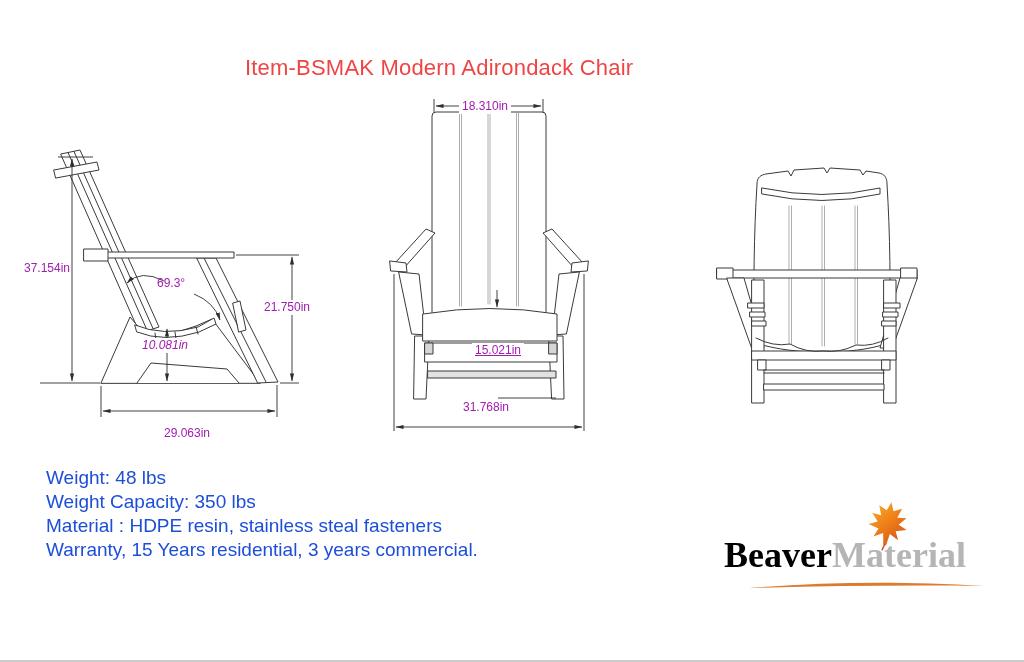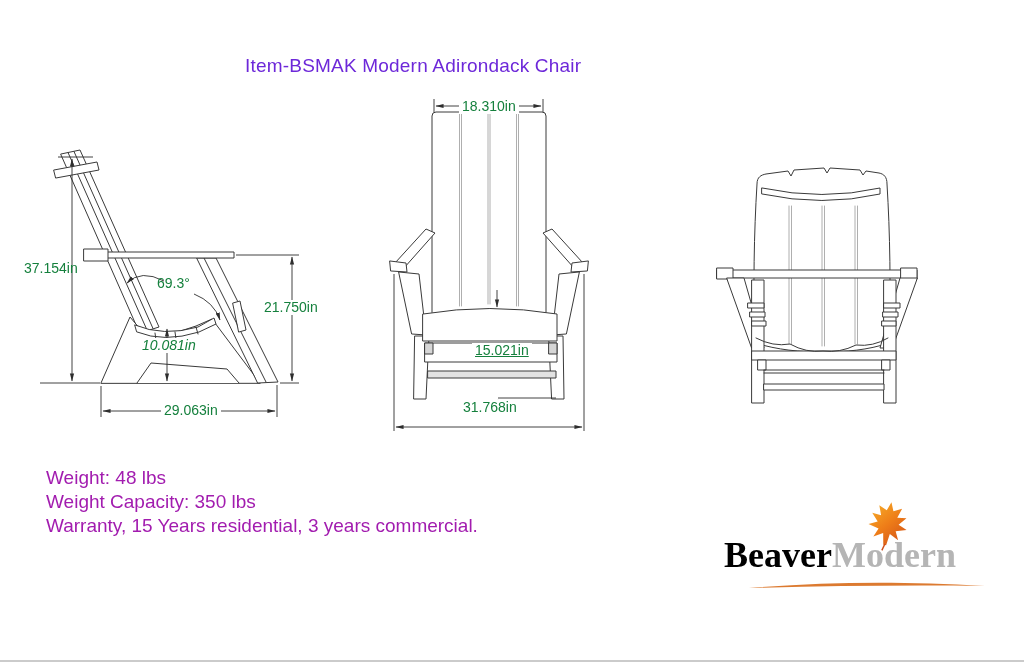--- a/index.html
+++ b/index.html
@@ -1,22 +1,22 @@
 <!DOCTYPE html>
 <html><head>
 <meta charset="utf-8">
 <style>
   html,body{margin:0;padding:0;background:#fff;}
   .canvas{position:relative;width:1024px;height:662px;background:#fff;overflow:hidden;
           font-family:"Liberation Sans",sans-serif;color:#111;}
   .art{position:absolute;left:0;top:0;}
-  .page-title{position:absolute;left:245px;top:55px;font-size:19px;letter-spacing:.2px;color:#6d28d9;white-space:nowrap;}
-  .dim-label{position:absolute;font-size:14px;color:#15803d;white-space:nowrap;line-height:15px;}
+  .page-title{position:absolute;left:245px;top:55px;font-size:22px;letter-spacing:.2px;color:#ef4444;white-space:nowrap;}
+  .dim-label{position:absolute;font-size:12px;color:#a21caf;white-space:nowrap;line-height:15px;}
   .dim-label.masked{background:#fff;padding:0 3px;}
-  .specs{position:absolute;left:46px;top:466px;font-size:19px;line-height:24px;color:#a21caf;}
+  .specs{position:absolute;left:46px;top:466px;font-size:19px;line-height:24px;color:#1d4ed8;}
   .specs div{white-space:nowrap;}
   .logo{position:absolute;left:700px;top:495px;width:300px;height:100px;}
   .logo-text{position:absolute;left:24px;top:42px;font-family:"Liberation Serif",serif;
              font-weight:bold;font-size:36px;line-height:36px;white-space:nowrap;}
   .logo-green{color:#000000;}
   .logo-gray{color:#b5b5b5;}
   .leaf{position:absolute;left:163px;top:5px;}
   .swoosh{position:absolute;left:47px;top:85px;}
   .bottom-edge{position:absolute;left:0;bottom:0;width:1024px;height:2px;background:#cbcbcb;}
 </style>
@@ -160,42 +160,43 @@
       <rect x="764" y="384" width="120" height="6" fill="#fff"></rect>
     </g>
   </svg>
 
   <div class="page-title">Item-BSMAK Modern Adirondack Chair</div>
 
   <div class="dim-label" style="left:24px;top:261px;">37.154in</div>
   <div class="dim-label" style="left:157px;top:276px;">69.3°</div>
   <div class="dim-label masked" style="left:261px;top:300px;">21.750in</div>
   <div class="dim-label masked" style="left:139px;top:338px;font-style:italic;">10.081in</div>
-  <div class="dim-label masked" style="left:161px;top:403px;">29.063in</div>
+  <div class="dim-label masked" style="left:161px;top:426px;">29.063in</div>
   <div class="dim-label masked" style="left:459px;top:99px;">18.310in</div>
   <div class="dim-label masked" style="left:472px;top:343px;text-decoration:underline;">15.021in</div>
   <div class="dim-label masked" style="left:460px;top:400px;">31.768in</div>
 
   <div class="specs">
     <div>Weight: 48 lbs</div>
     <div>Weight Capacity: 350 lbs</div>
+    <div>Material : HDPE resin, stainless steal fasteners</div>
     <div>Warranty, 15 Years residential, 3 years commercial.</div>
   </div>
 
   <div class="logo">
     <svg class="leaf" width="50" height="52" viewBox="0 0 100 108">
       <g transform="rotate(9 50 50)">
         <path fill="url(#leafg)" d="M50,4 L57,22 L74,14 L67,34 L86,32 L72,48 L90,56 L68,62
                  L76,80 L57,70 L53,94 L47,94 L43,70 L24,80 L32,62 L10,56
                  L28,48 L14,32 L33,34 L26,14 L43,22 Z"></path>
         <path stroke="#cf4d17" stroke-width="3" d="M50,92 L46,106" fill="none"></path>
       </g>
     </svg>
     <div class="logo-text">
-      <span class="logo-green">Beaver</span><span class="logo-gray">Modern</span>
+      <span class="logo-green">Beaver</span><span class="logo-gray">Material</span>
     </div>
     <svg class="swoosh" width="240" height="10" viewBox="0 0 240 10">
       <path d="M2,8 C80,2 150,1 238,6 C160,5 80,6 2,8 Z" fill="#dc7a30"></path>
     </svg>
   </div>
 
   <div class="bottom-edge"></div>
 </div>
 
 </body></html>

